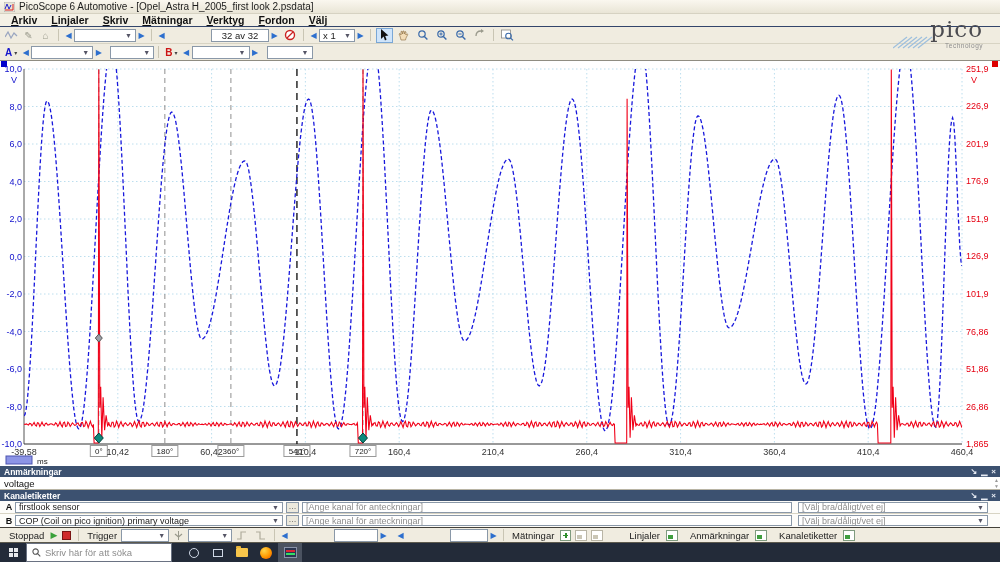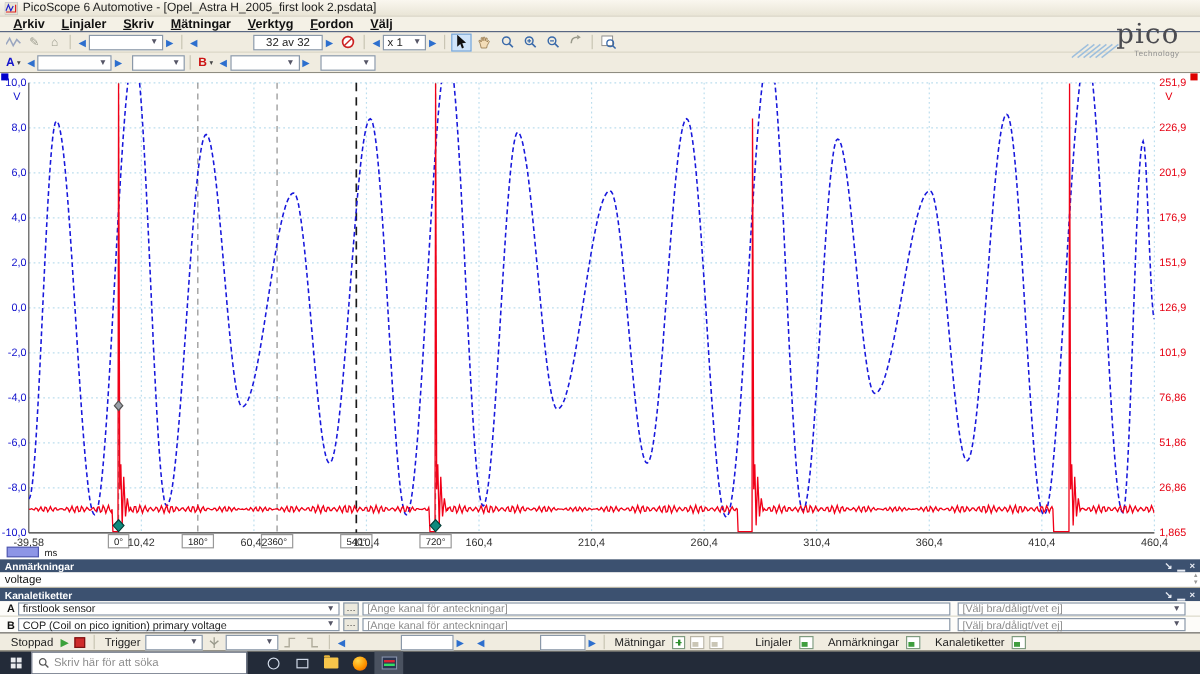--- a/index.html
+++ b/index.html
@@ -64,21 +64,21 @@
   .fea::after { content:''; position:absolute; left:1px; bottom:1px; width:5px; height:4px; background:#3f9e3f; }
   .fea.dis { border-color:#b9b5a6; } .fea.dis::after { background:#cac6b6; }
   .plus { width:11px; height:11px; position:relative; margin:0 2px; display:inline-block; background:#fff; border:1px solid #7f9b7f;}
   .plus::before, .plus::after { content:''; position:absolute; background:#2e8f2e; }
   .plus::before { left:2px; top:4px; width:5px; height:1.5px; }
   .plus::after { left:3.7px; top:2px; width:1.5px; height:5px; }
   .taskbar { height:19px; background:#232b39; display:flex; align-items:center; color:#dfe3ea; }
   .startbtn { width:26px; height:19px; display:flex; align-items:center; justify-content:center; }
   .winlogo { display:grid; grid-template-columns:4px 4px; grid-template-rows:4px 4px; gap:1px; }
   .winlogo i { background:#e8eaed; }
-  .searchbox { width:180px; height:19px; background:#fff; display:flex; align-items:center;
+  .searchbox { width:146px; height:19px; background:#fff; display:flex; align-items:center;
     padding:0 5px; color:#4a4a4a; font-size:9.5px; gap:4px; border:1px solid #6a7282; }
   .tbico { width:24px; height:19px; display:flex; align-items:center; justify-content:center; }
   .tbico.active { background:#4a5260; }
   .ffx { width:12px; height:12px; border-radius:50%;
     background:radial-gradient(circle at 35% 30%, #ffd54a 0%, #ff9800 55%, #e65100 100%); }
   .folder { width:12px; height:9px; background:#f8c64b; border-radius:1px; position:relative; }
   .folder::before { content:''; position:absolute; top:-2px; left:0; width:5px; height:2px; background:#e8b53a; border-radius:1px 1px 0 0; }
   .cortana { width:10px; height:10px; border:1.5px solid #cfd8e6; border-radius:50%; }
   .tview { width:10px; height:8px; border:1px solid #cfd8e6; position:relative; }
   .picoico { width:13px; height:11px; background:#2a3550; border:1px solid #8892a8; position:relative; }

